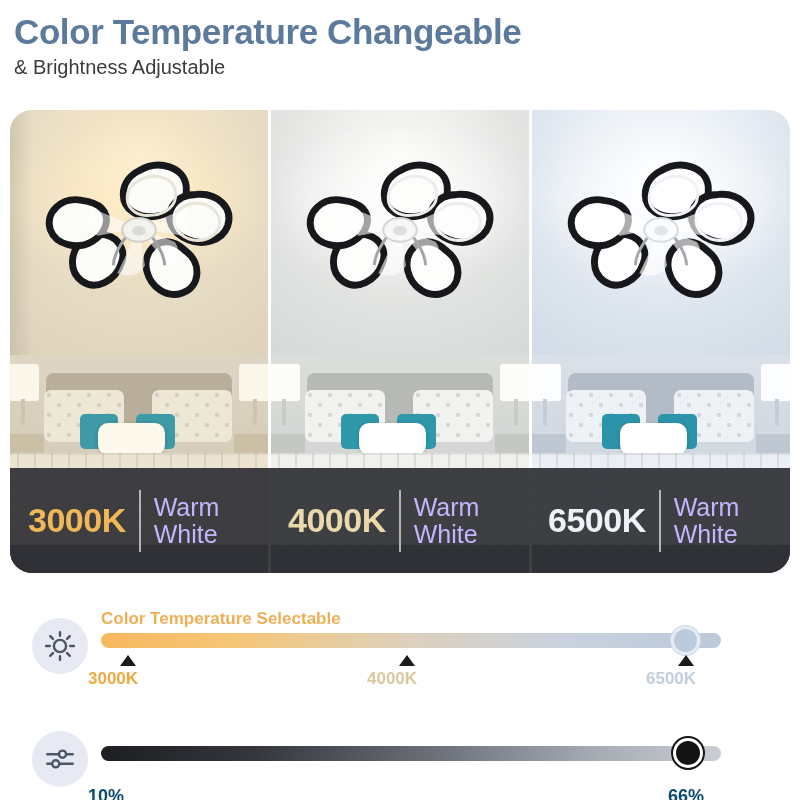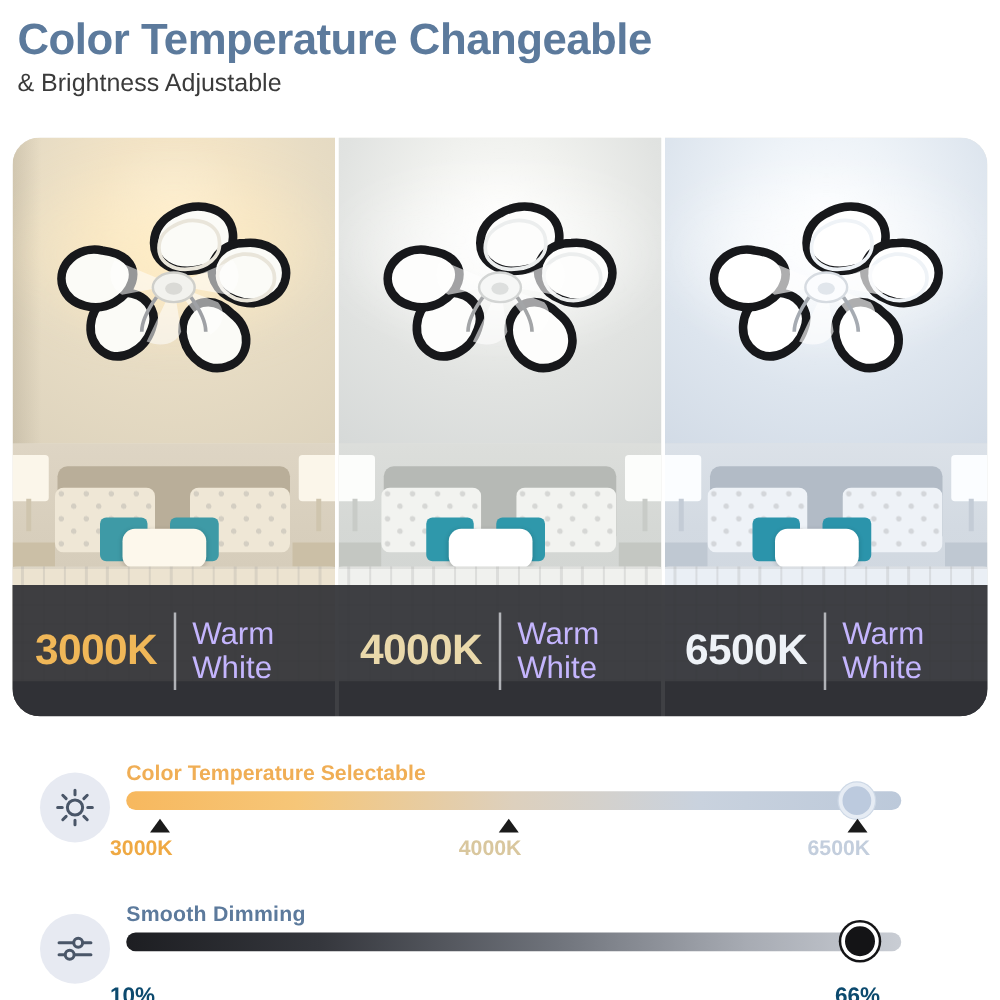--- a/index.html
+++ b/index.html
@@ -478,18 +478,17 @@
 
 <div class="row" id="row-dim">
   <div class="ic-wrap">
     <svg viewBox="0 0 24 24" fill="none" stroke="#4a5668" stroke-width="1.7" stroke-linecap="round">
       <path d="M3 8.6h8.2M16.4 8.6H21"></path>
       <circle cx="13.8" cy="8.6" r="2.5" fill="#e7eaf2"></circle>
       <path d="M3 15.4h3.4M11.6 15.4H21"></path>
       <circle cx="9" cy="15.4" r="2.5" fill="#e7eaf2"></circle>
     </svg>
   </div>
-  <div class="s-label" id="dim-label" style="color: rgb(92, 122, 156);">Smooth  Dimming</div>
   <div class="track" id="dim-track"></div>
   <div class="knob" id="dim-knob"></div>
   <div class="pct" id="d1">10%</div>
   <div class="pct" id="d2">66%</div>
 </div>
 
 </body></html>

